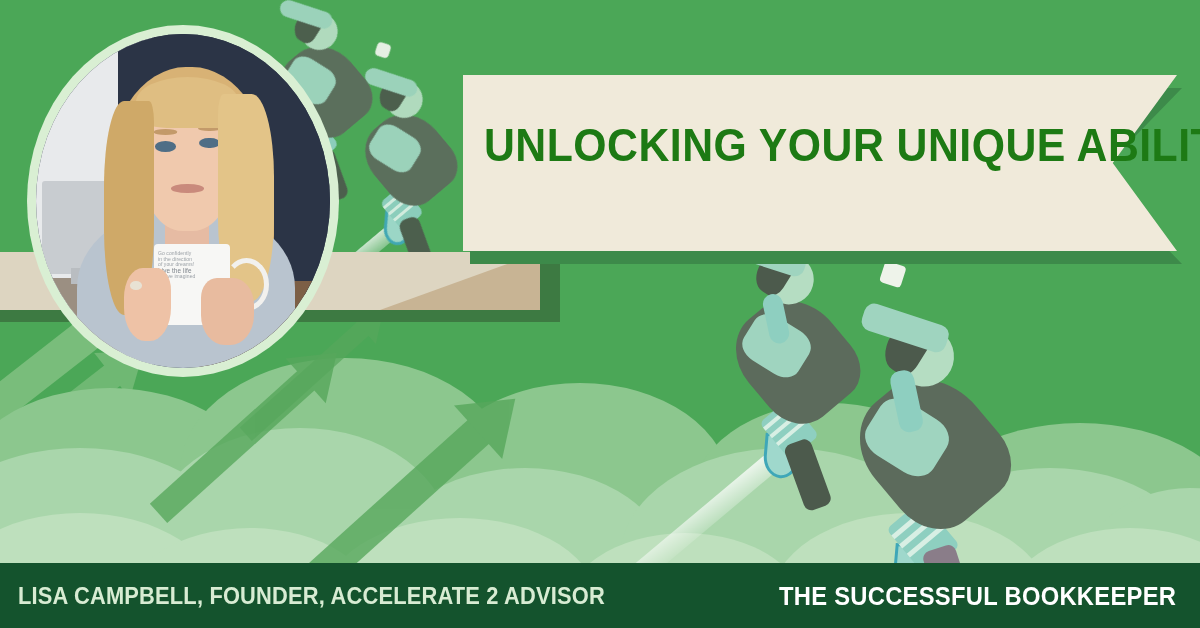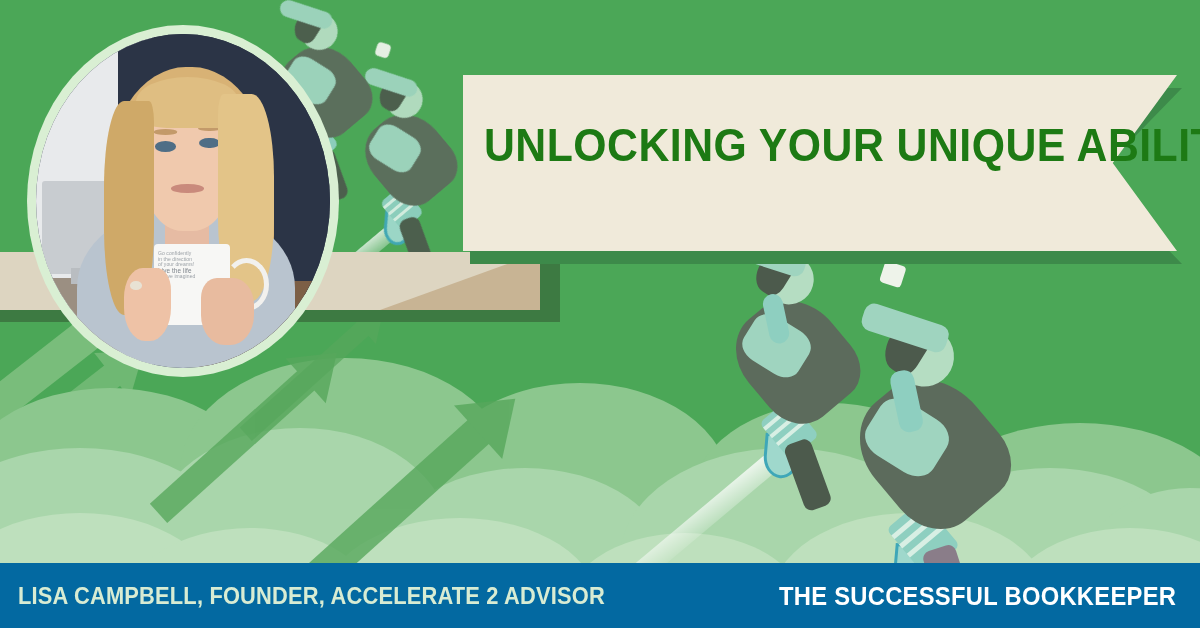--- a/index.html
+++ b/index.html
@@ -97,21 +97,21 @@
     position:absolute;left:484px;top:122px;width:640px;
     color:#1d7a14;
     font-family:"Liberation Sans Narrow","Liberation Sans",sans-serif;
     font-weight:700;font-size:46px;line-height:46px;letter-spacing:.5px;
     transform:scaleX(.93);transform-origin:0 50%;
     white-space:nowrap;
   }
 
   
   .footer{
-    position:absolute;left:0;bottom:0;width:1200px;height:65px;background:#0369a1;
+    position:absolute;left:0;bottom:0;width:1200px;height:65px;background:#14532d;
     display:flex;align-items:center;
   }
   .footer-left{
     position:absolute;left:18px;top:50%;transform:translateY(-50%) scaleX(.95);transform-origin:0 50%;
     color:#d8ecd3;font-weight:700;font-size:23px;letter-spacing:.2px;white-space:nowrap;
     font-family:"Liberation Sans Narrow","Liberation Sans",sans-serif;
   }
   .footer-right{
     position:absolute;right:24px;top:50%;transform:translateY(-50%) scaleX(.95);transform-origin:100% 50%;
     color:#ffffff;font-weight:700;font-size:25px;letter-spacing:.3px;white-space:nowrap;

